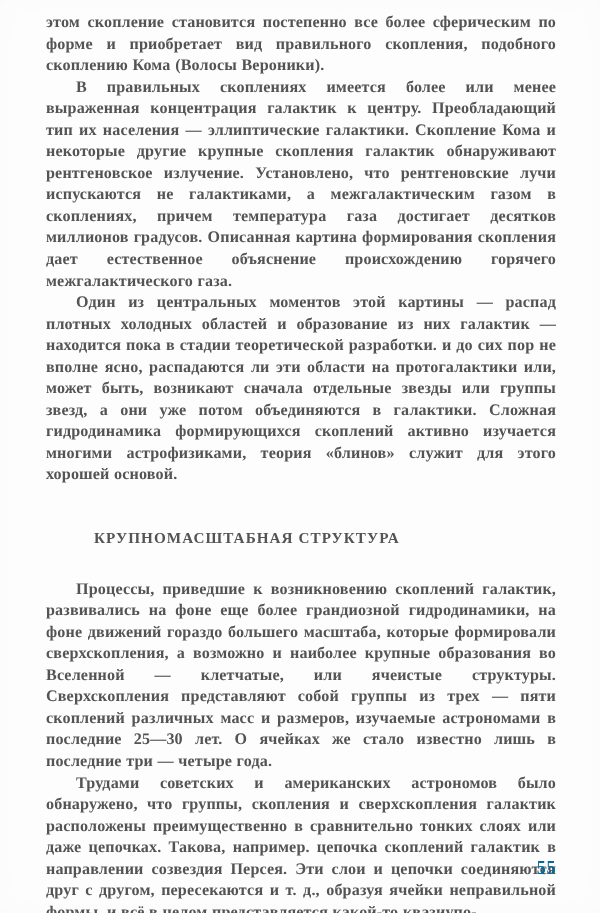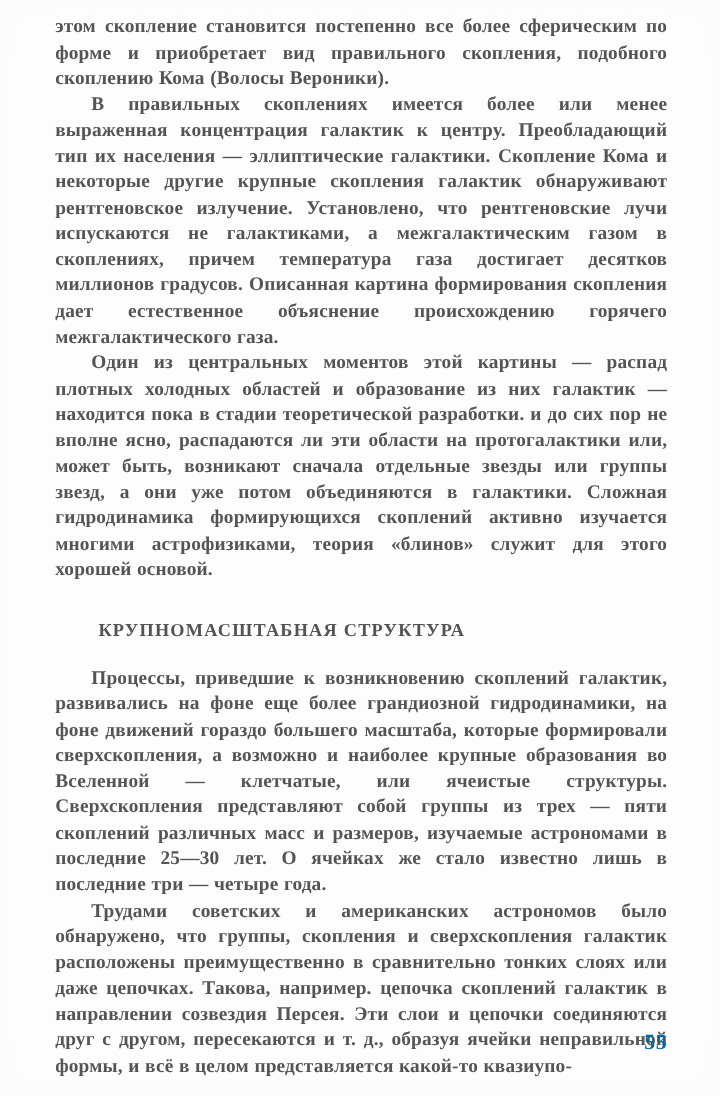--- a/index.html
+++ b/index.html
@@ -57,21 +57,21 @@
   }
 
   
   p.cont { text-indent: 0; }
 
   
   p.indent { text-indent: 30px; }
 
   
   h2.section-heading {
-    margin: 0;
+    margin: 12px;
     padding: 0;
     font-size: 15.2px;
     line-height: 21.55px;
     font-weight: 600;
     letter-spacing: 1.05px;
     text-indent: 36px;
     text-align: left;
     white-space: nowrap;
   }
 

